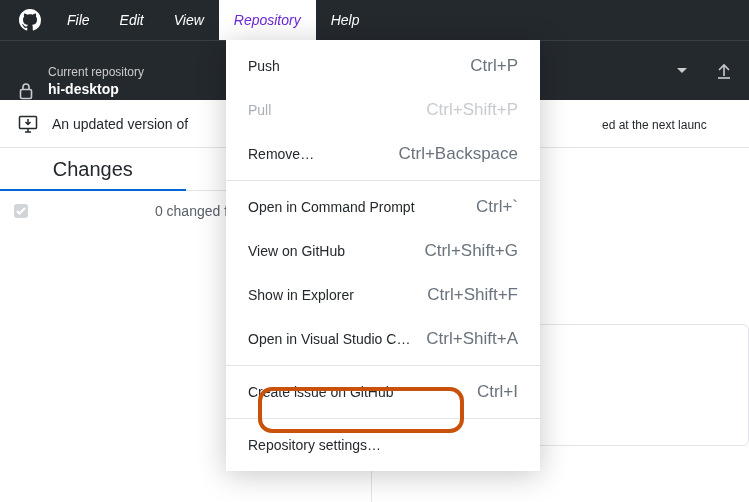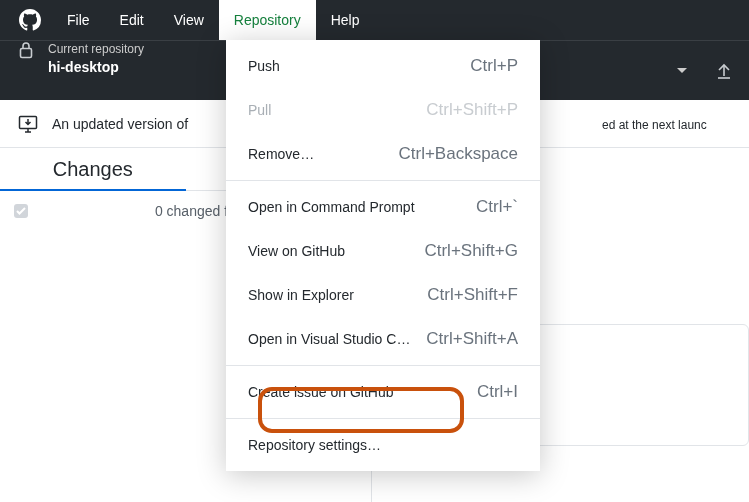--- a/index.html
+++ b/index.html
@@ -1,22 +1,22 @@
 <!DOCTYPE html>
 <html><head>
   <meta charset="utf-8">
   <style>
     * { margin:0; padding:0; box-sizing:border-box; font-family:-apple-system,BlinkMacSystemFont,"Segoe UI",Helvetica,Arial,sans-serif; }
     html,body { width:749px; height:502px; overflow:hidden; background:#fff; }
-    .menubar { height:40px; background:#24292e; display:flex; align-items:center; padding:0 8px; color:#fff; font-size:14px; }
+    .menubar { height:40px; background:#24292e; display:flex; align-items:center; padding:0 8px; color:#fff; font-size:14px;font-style:italic; }
     .logo { width:24px; height:24px; display:flex; align-items:center; justify-content:center; margin:0 10px; }
     .menubar-item { padding:10px 15px; cursor:default; height:40px; display:flex; align-items:center; }
-    .menubar-item.active { background:#fff; color:#15803d; }
+    .menubar-item.active { background:#fff; color:#6d28d9; }
     .toolbar { height:60px; background:#24292e; display:flex; align-items:stretch; color:#ccc; border-top:1px solid #3a3f44; }
-    .repo-selector { display:flex; align-items:flex-start; padding:0 18px; width:236px; border-right:1px solid #3a3f44; gap:14px; }
+    .repo-selector { display:flex; align-items:flex-end; padding:0 18px; width:236px; border-right:1px solid #3a3f44; gap:14px; }
     .repo-text { display:flex; flex-direction:column; font-size:12px; line-height:1.4; }
     .repo-name { color:#fff; font-size:14px; font-weight:600; }
     .toolbar-spacer { flex:1; }
     .toolbar-right { display:flex; align-items:center; padding:0 16px; gap:28px; }
     .caret-down { width:0; height:0; border-left:5px solid transparent; border-right:5px solid transparent; border-top:5px solid #ccc; }
     .banner { height:48px; background:#fff; border-bottom:1px solid #e1e4e8; display:flex; align-items:center; padding:0 18px; gap:14px; font-size:14px; color:#24292e; }
     .banner-tail { position:absolute; left:602px; top:118px; font-size:12px; color:#24292e; }
     .main { display:flex; height:calc(502px - 40px - 60px - 48px); position:relative; }
     .sidebar-left { width:372px; border-right:1px solid #e1e4e8; display:flex; flex-direction:column; }
     .tabstrip { height:43px; display:flex; border-bottom:1px solid #e1e4e8; }

